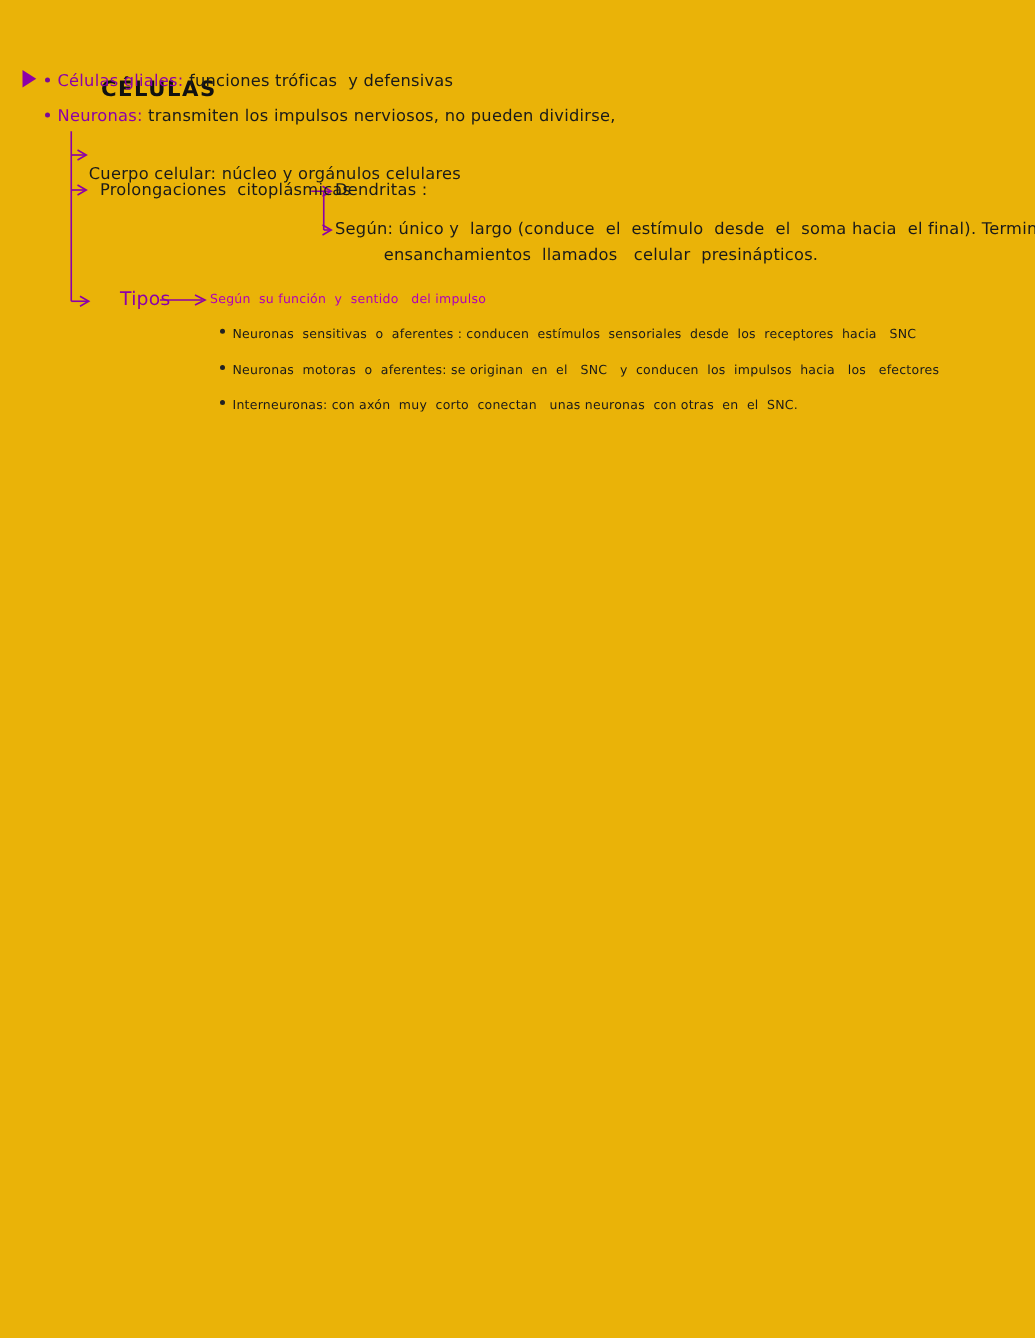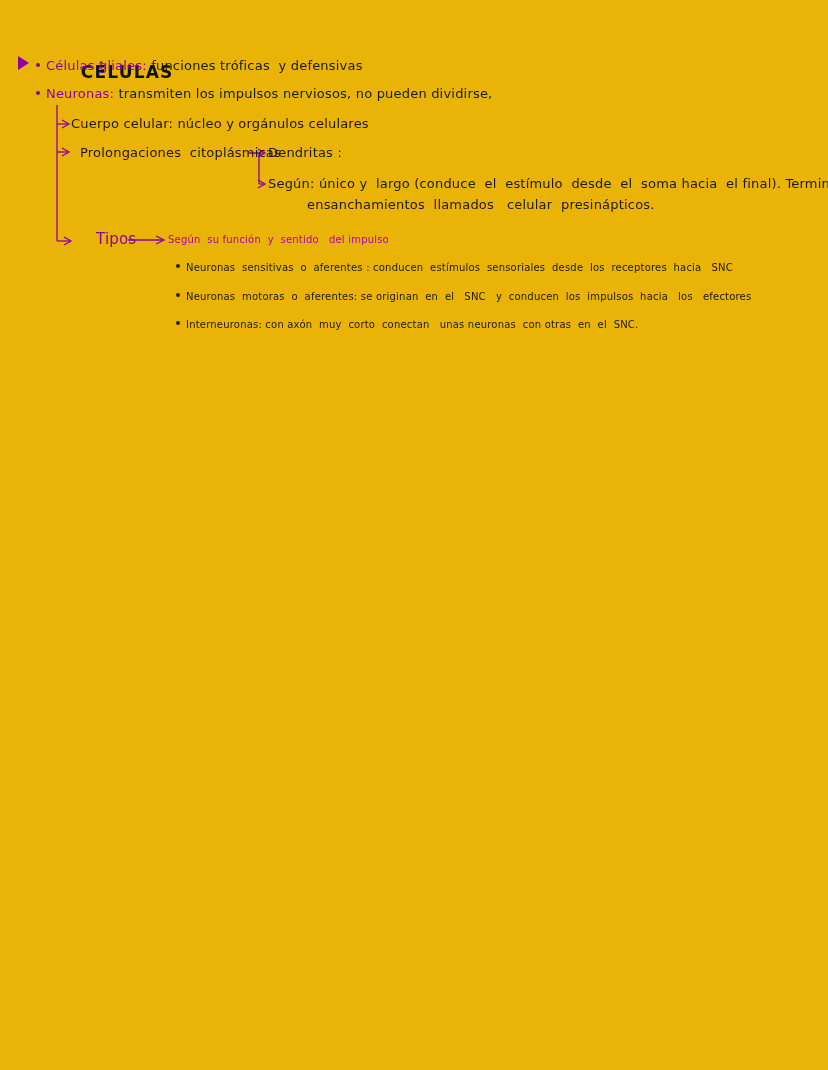--- a/index.html
+++ b/index.html
@@ -144,21 +144,21 @@
     <span class="hw purple">Células gliales:</span>
     <span class="hw dark"> funciones tróficas  y defensivas</span>
   </div>
 
   <div class="row t13" style="left:36px; top:86px;">
     <span class="dot"></span>
     <span class="hw purple">Neuronas:</span>
     <span class="hw dark"> transmiten los impulsos nerviosos, no pueden dividirse,</span>
   </div>
 
-  <div class="row t13" style="left:71px; top:116px;">
+  <div class="row t13" style="left:71px; top:132px;">
     <span class="hw dark">Cuerpo celular:</span>
     <span class="hw dark"> núcleo y orgánulos celulares</span>
   </div>
 
   <div class="row t13" style="left:80px; top:145px;">
     <span class="hw dark">Prolongaciones  citoplásmicas</span>
   </div>
 
   <div class="row t13" style="left:268px; top:145px;">
     <span class="hw dark">Dendritas :</span>

